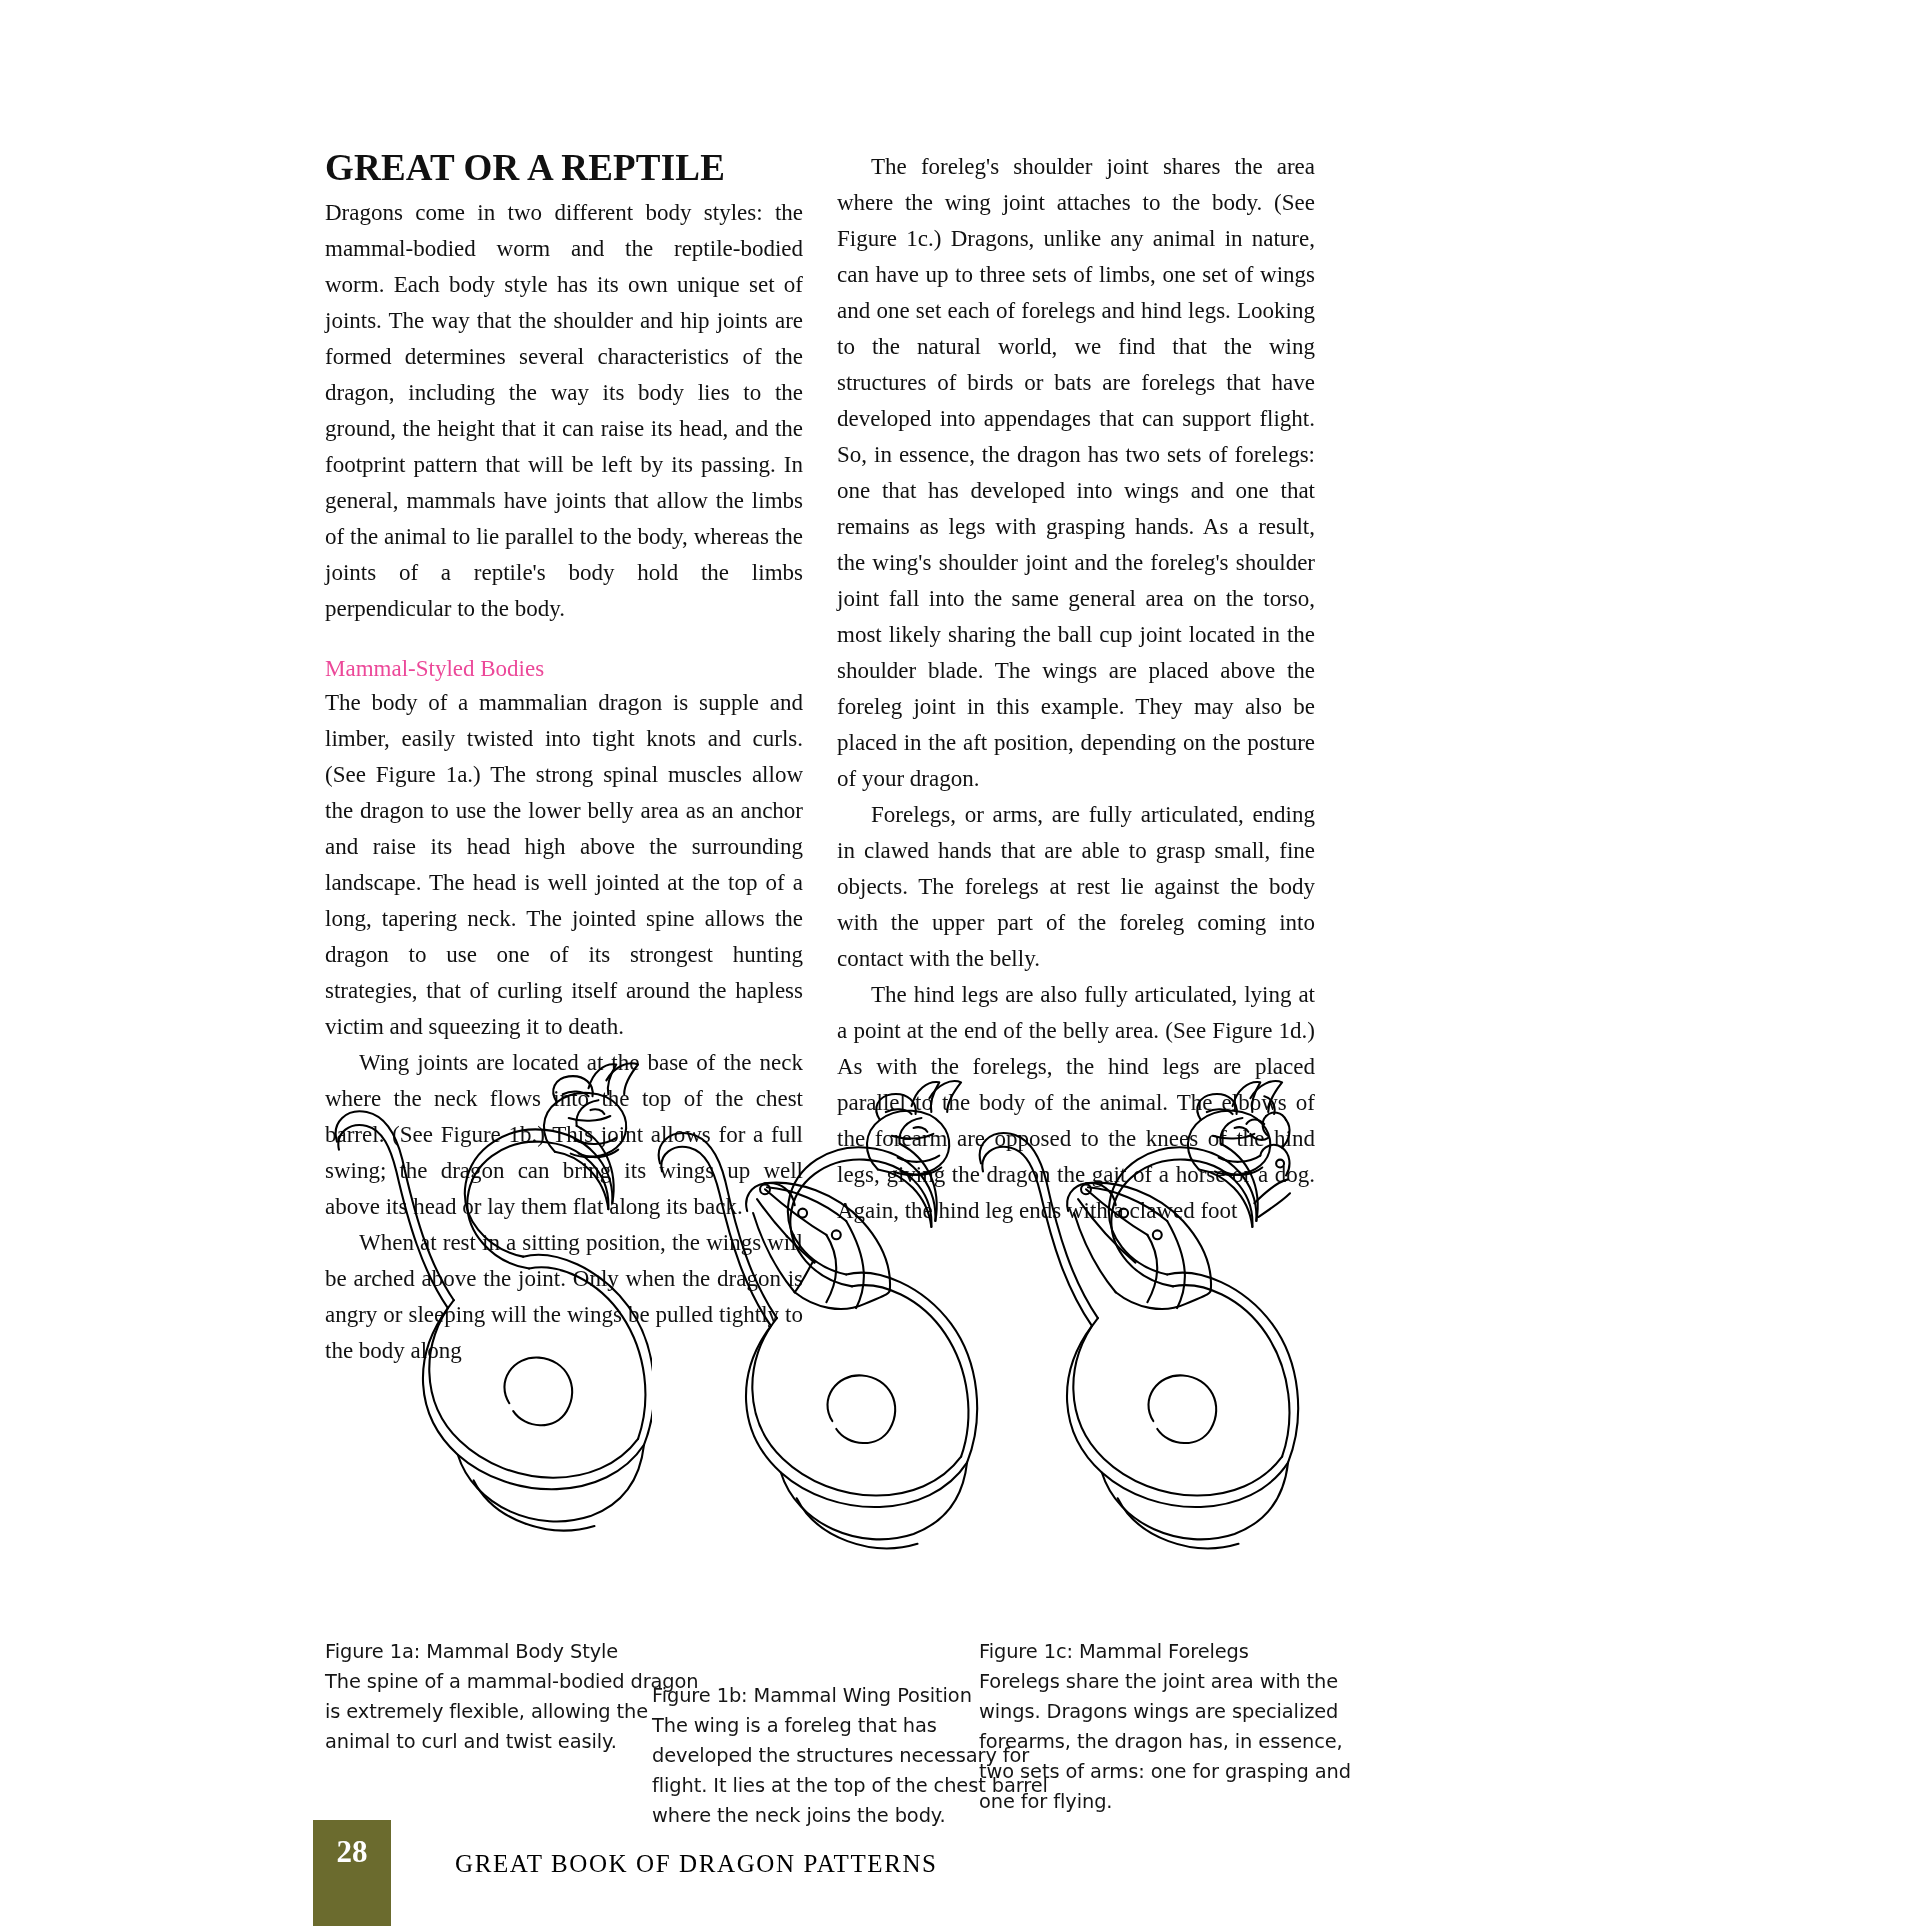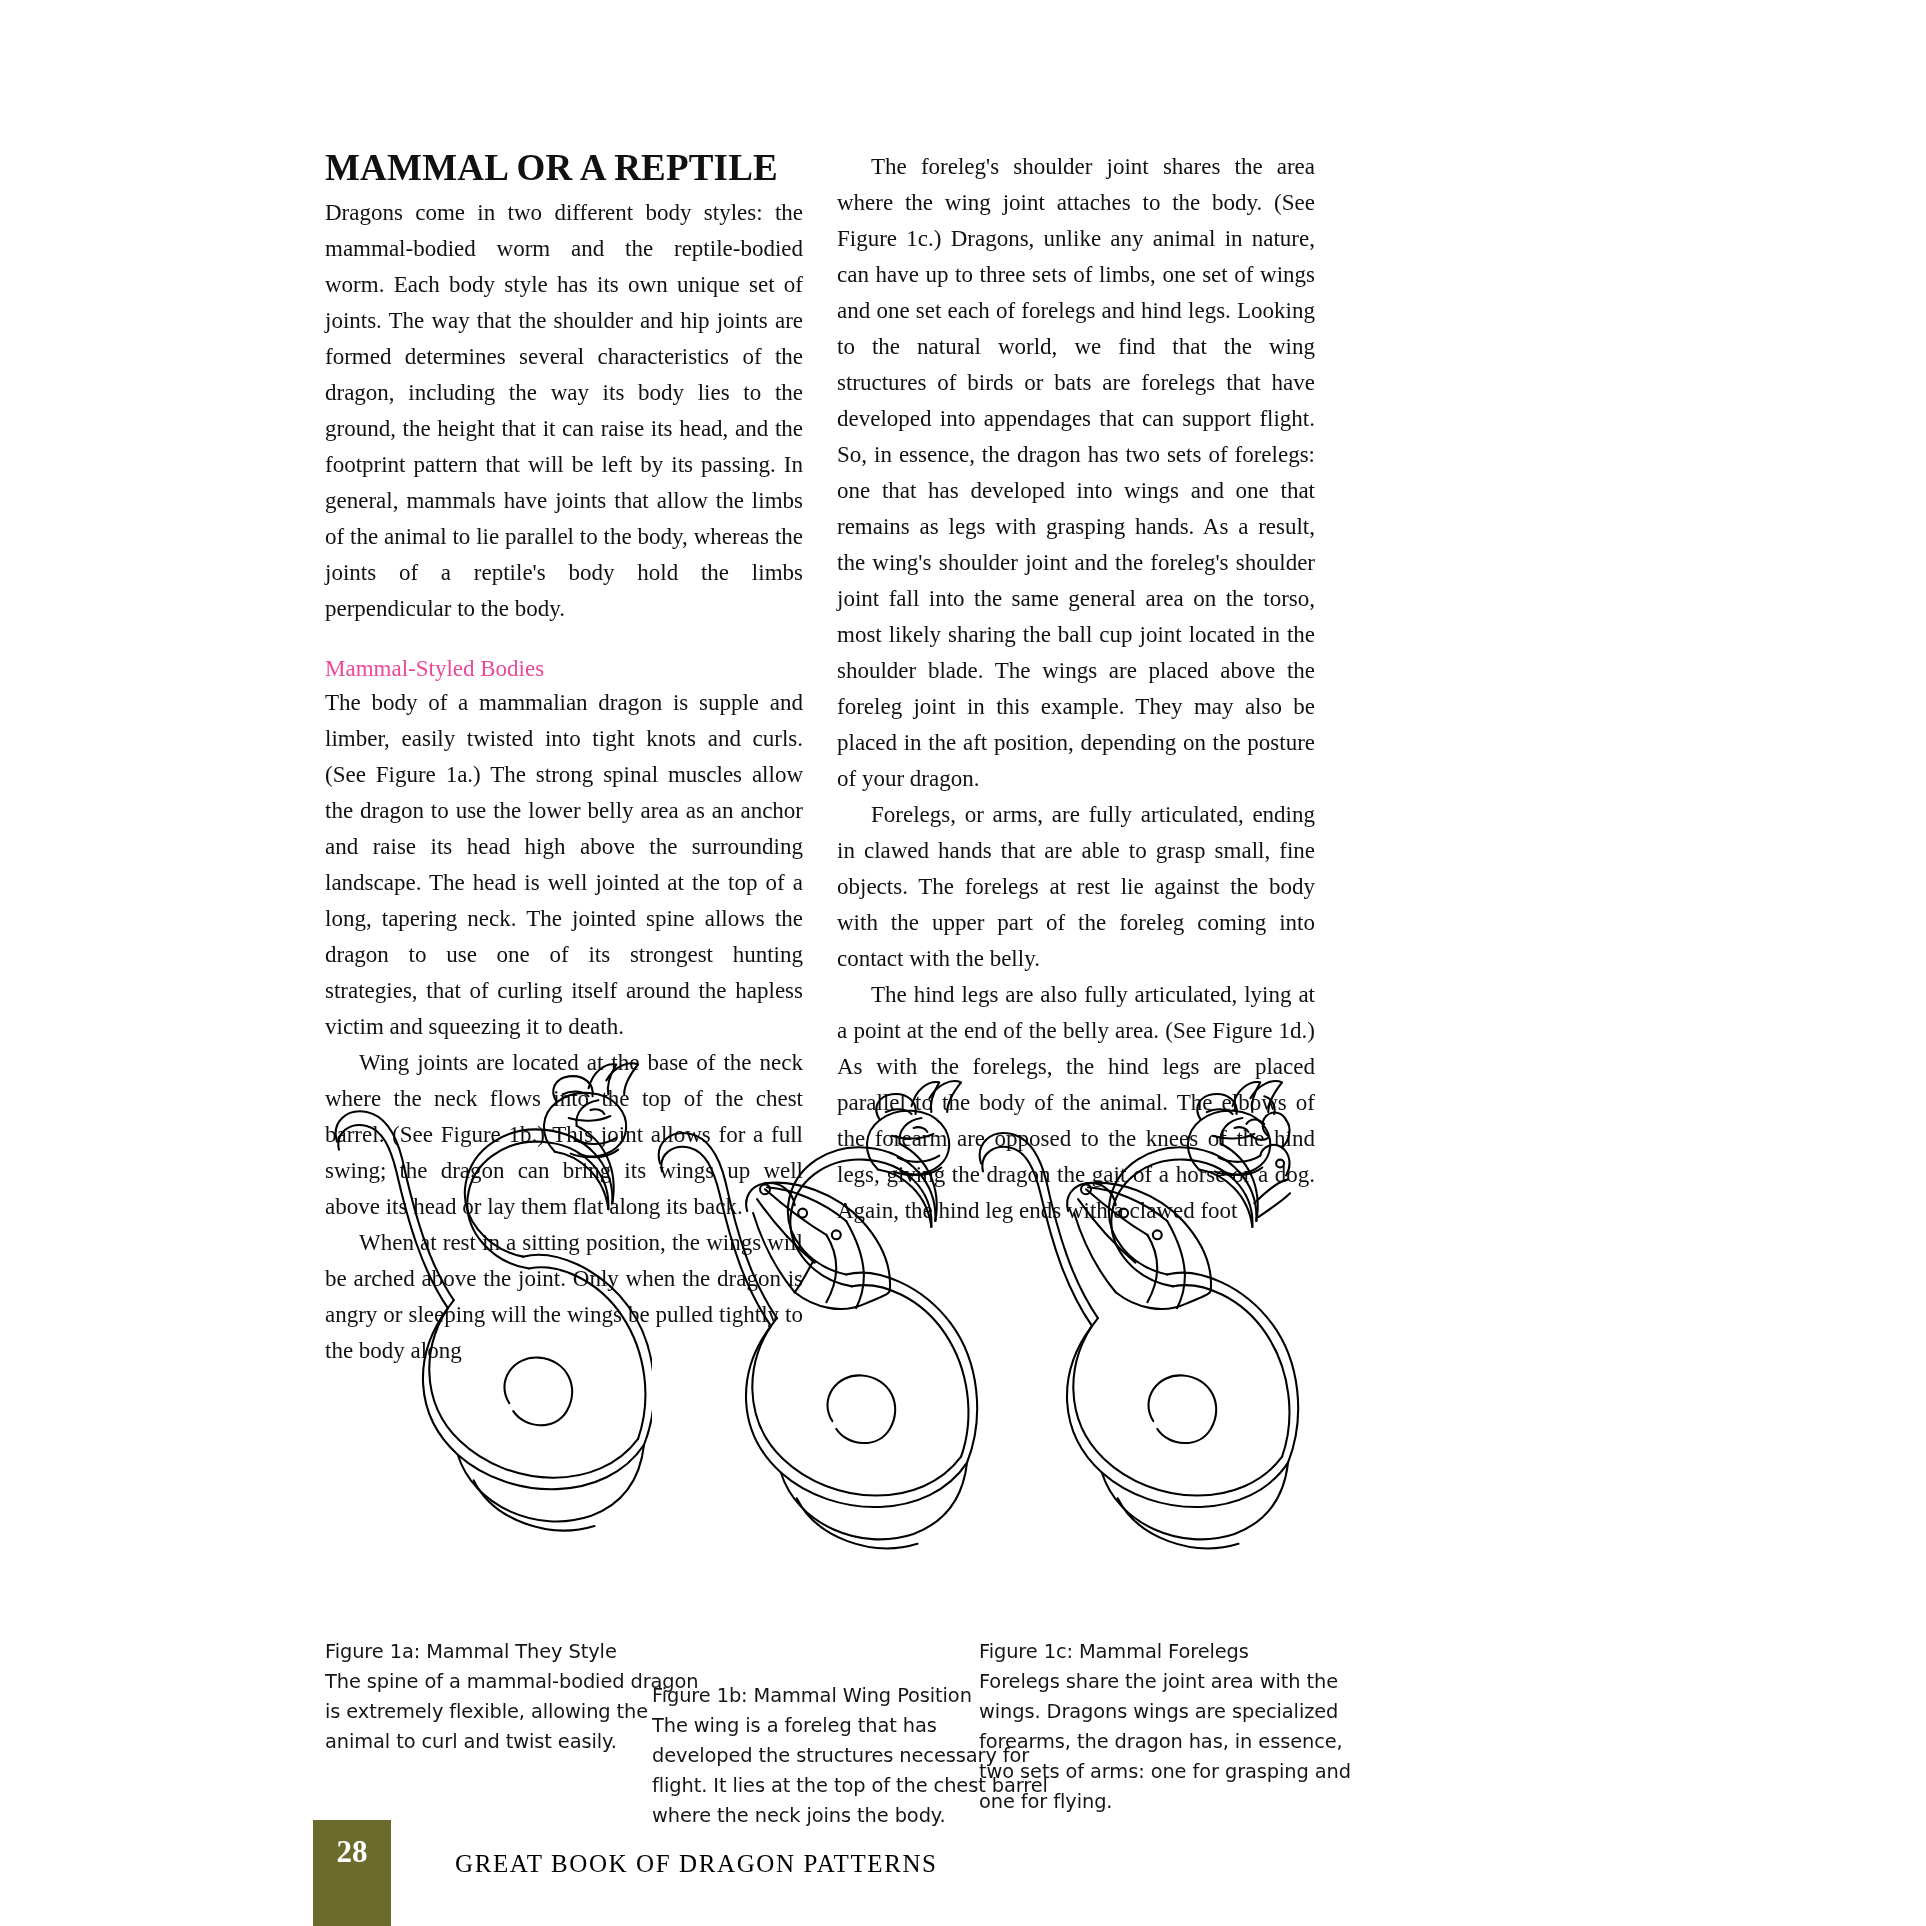--- a/index.html
+++ b/index.html
@@ -139,21 +139,21 @@
   }
 </style>
 </head>
 <body>
 
 <div class="page">
 
   <div class="columns">
 
     <div class="col">
-      <h1 class="chapter-title">MAMMAL OR A REPTILE</h1>
+      <h1 class="chapter-title">GREAT OR A REPTILE</h1>
 
       <p class="body">Dragons come in two different body styles: the mammal-bodied worm and the reptile-bodied worm. Each body style has its own unique set of joints. The way that the shoulder and hip joints are formed determines several characteristics of the dragon, including the way its body lies to the ground, the height that it can raise its head, and the footprint pattern that will be left by its passing. In general, mammals have joints that allow the limbs of the animal to lie parallel to the body, whereas the joints of a reptile's body hold the limbs perpendicular to the body.</p>
 
       <h2 class="subhead">Mammal-Styled Bodies</h2>
 
       <p class="body">The body of a mammalian dragon is supple and limber, easily twisted into tight knots and curls. (See Figure 1a.) The strong spinal muscles allow the dragon to use the lower belly area as an anchor and raise its head high above the surrounding landscape. The head is well jointed at the top of a long, tapering neck. The jointed spine allows the dragon to use one of its strongest hunting strategies, that of curling itself around the hapless victim and squeezing it to death.</p>
 
       <p class="body indent">Wing joints are located at the base of the neck where the neck flows into the top of the chest barrel. (See Figure 1b.) This joint allows for a full swing; the dragon can bring its wings up well above its head or lay them flat along its back.</p>
 
       <p class="body indent">When at rest in a sitting position, the wings will be arched above the joint. Only when the dragon is angry or sleeping will the wings be pulled tightly to the body along</p>
@@ -320,21 +320,21 @@
         <path d="M298 124 C292 128 284 126 280 120"></path>
         <circle cx="310" cy="150" r="4"></circle>
       </svg>
     </div>
 
   </div>
 
   <div class="captions">
 
     <div class="caption cap-a">
-      <span class="cap-line">Figure 1a: Mammal They Style</span>
+      <span class="cap-line">Figure 1a: Mammal Body Style</span>
       <span class="cap-line">The spine of a mammal-bodied dragon</span>
       <span class="cap-line">is extremely flexible, allowing the</span>
       <span class="cap-line">animal to curl and twist easily.</span>
     </div>
 
     <div class="caption cap-b">
       <span class="cap-line">Figure 1b: Mammal Wing Position</span>
       <span class="cap-line">The wing is a foreleg that has</span>
       <span class="cap-line">developed the structures necessary for</span>
       <span class="cap-line">flight. It lies at the top of the chest barrel</span>

